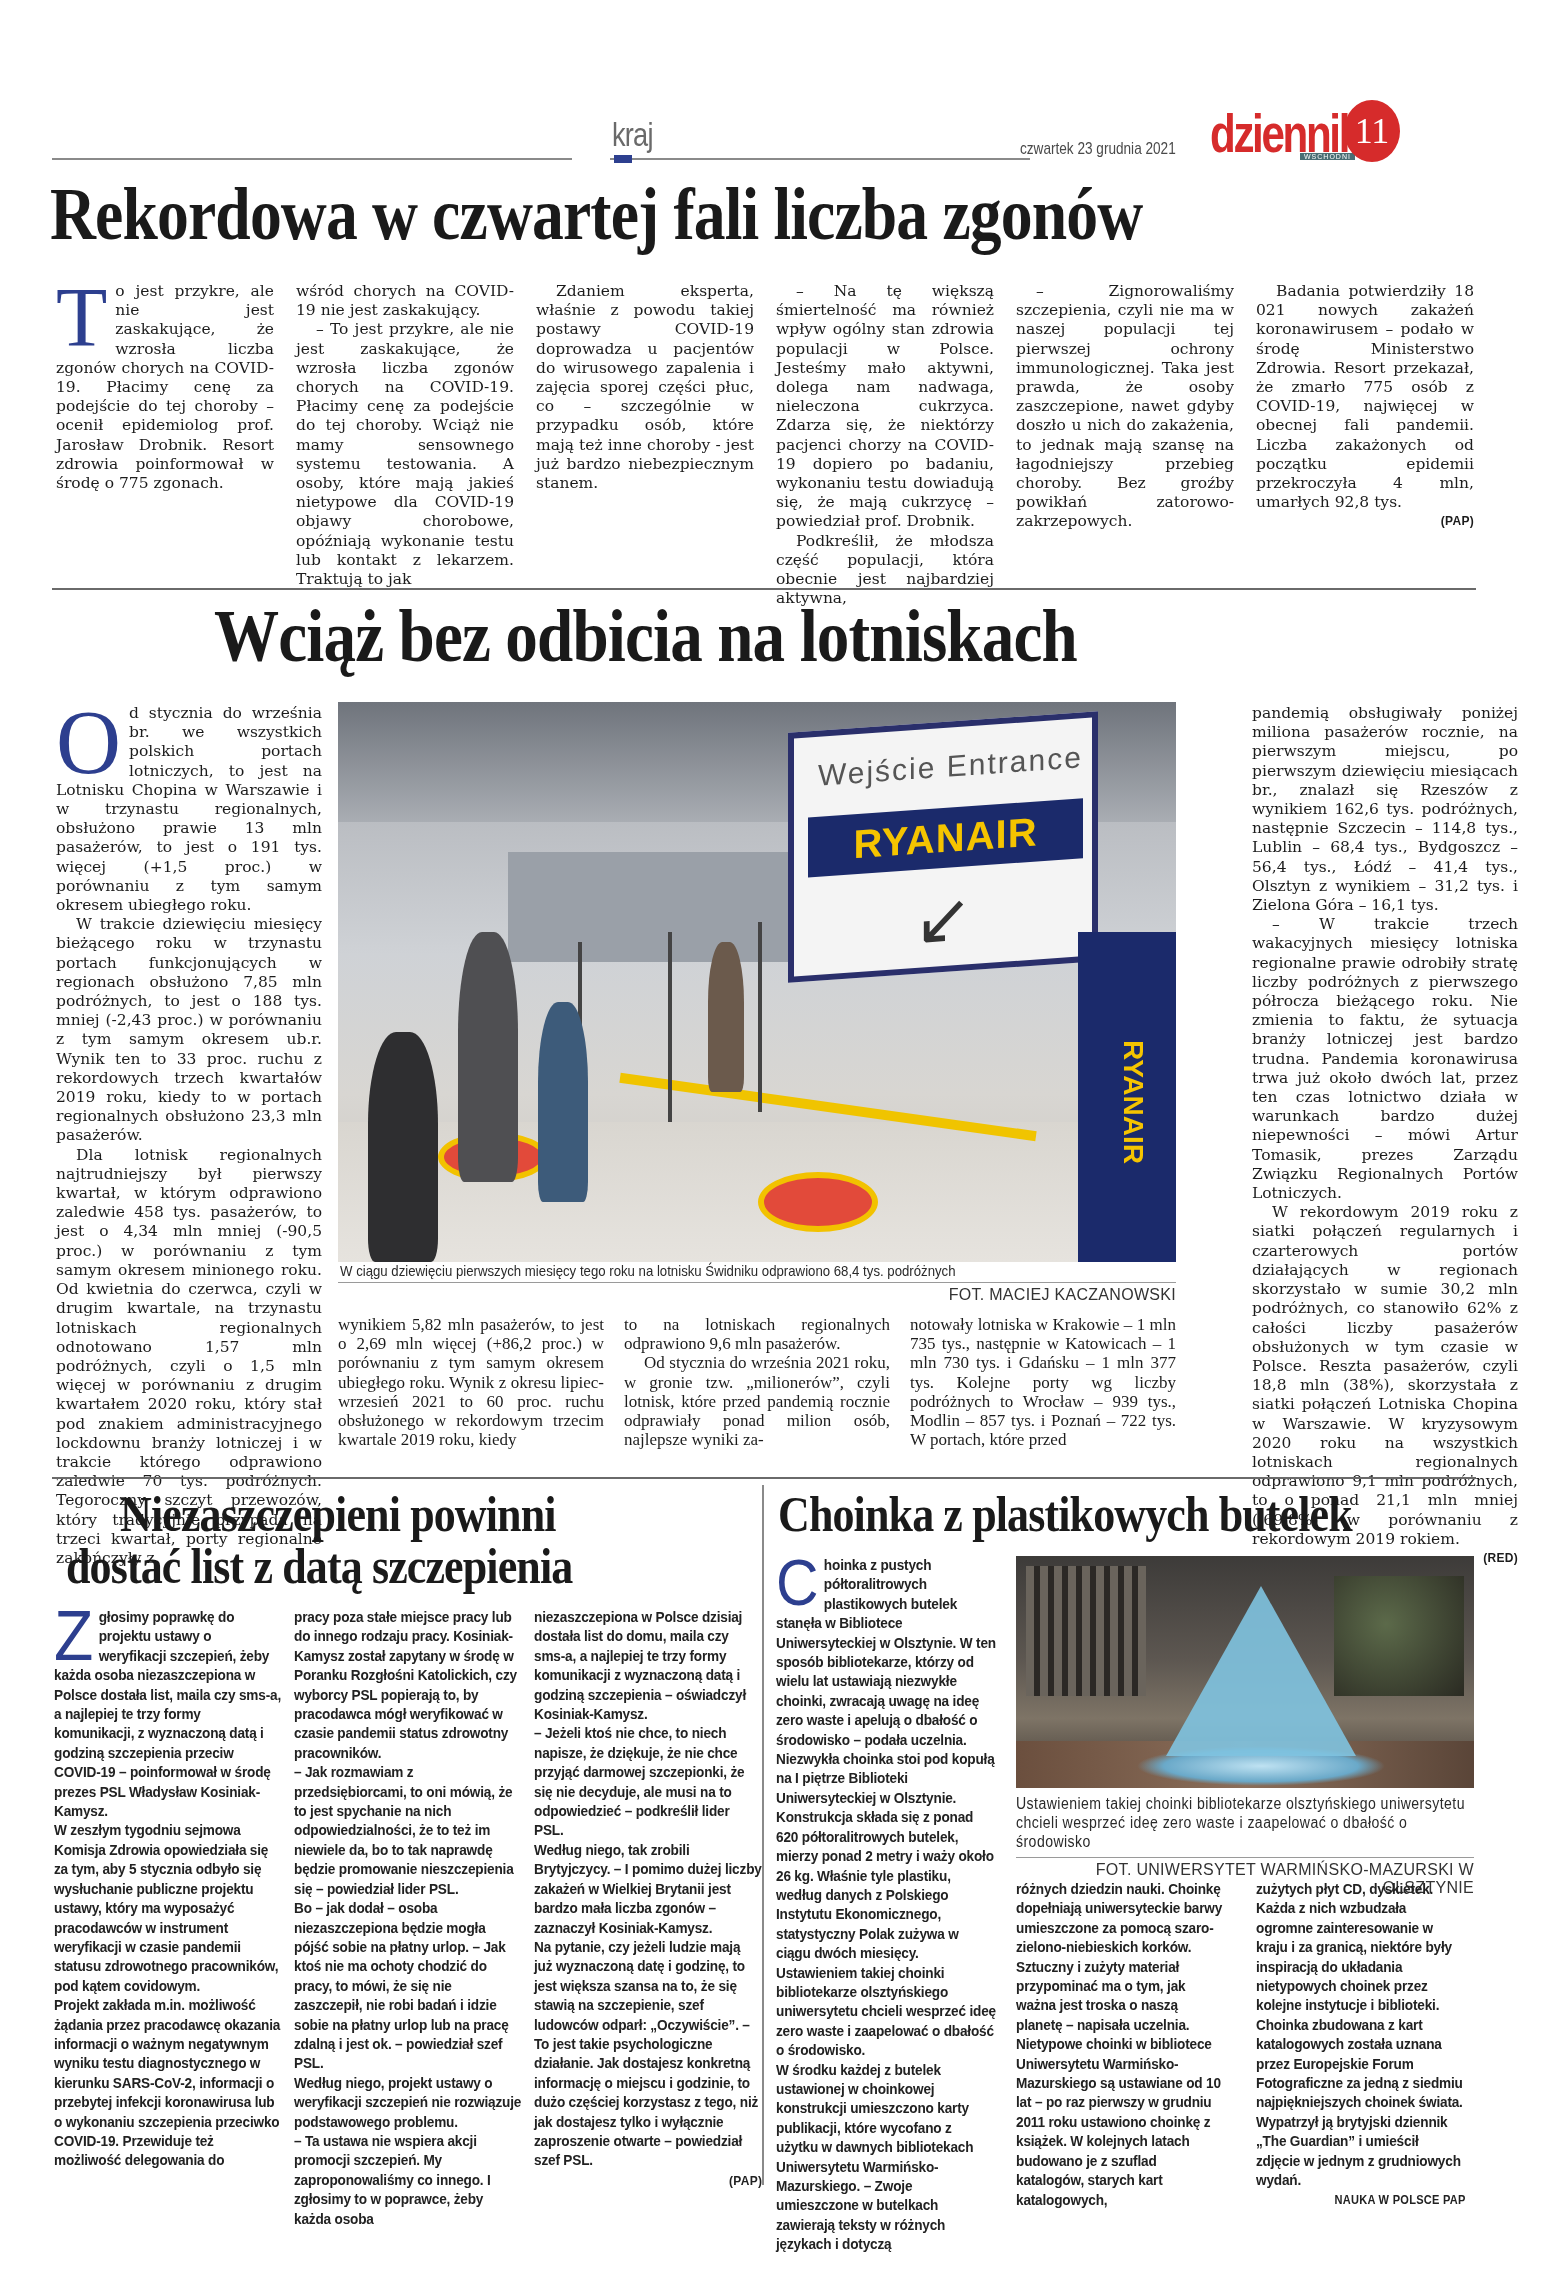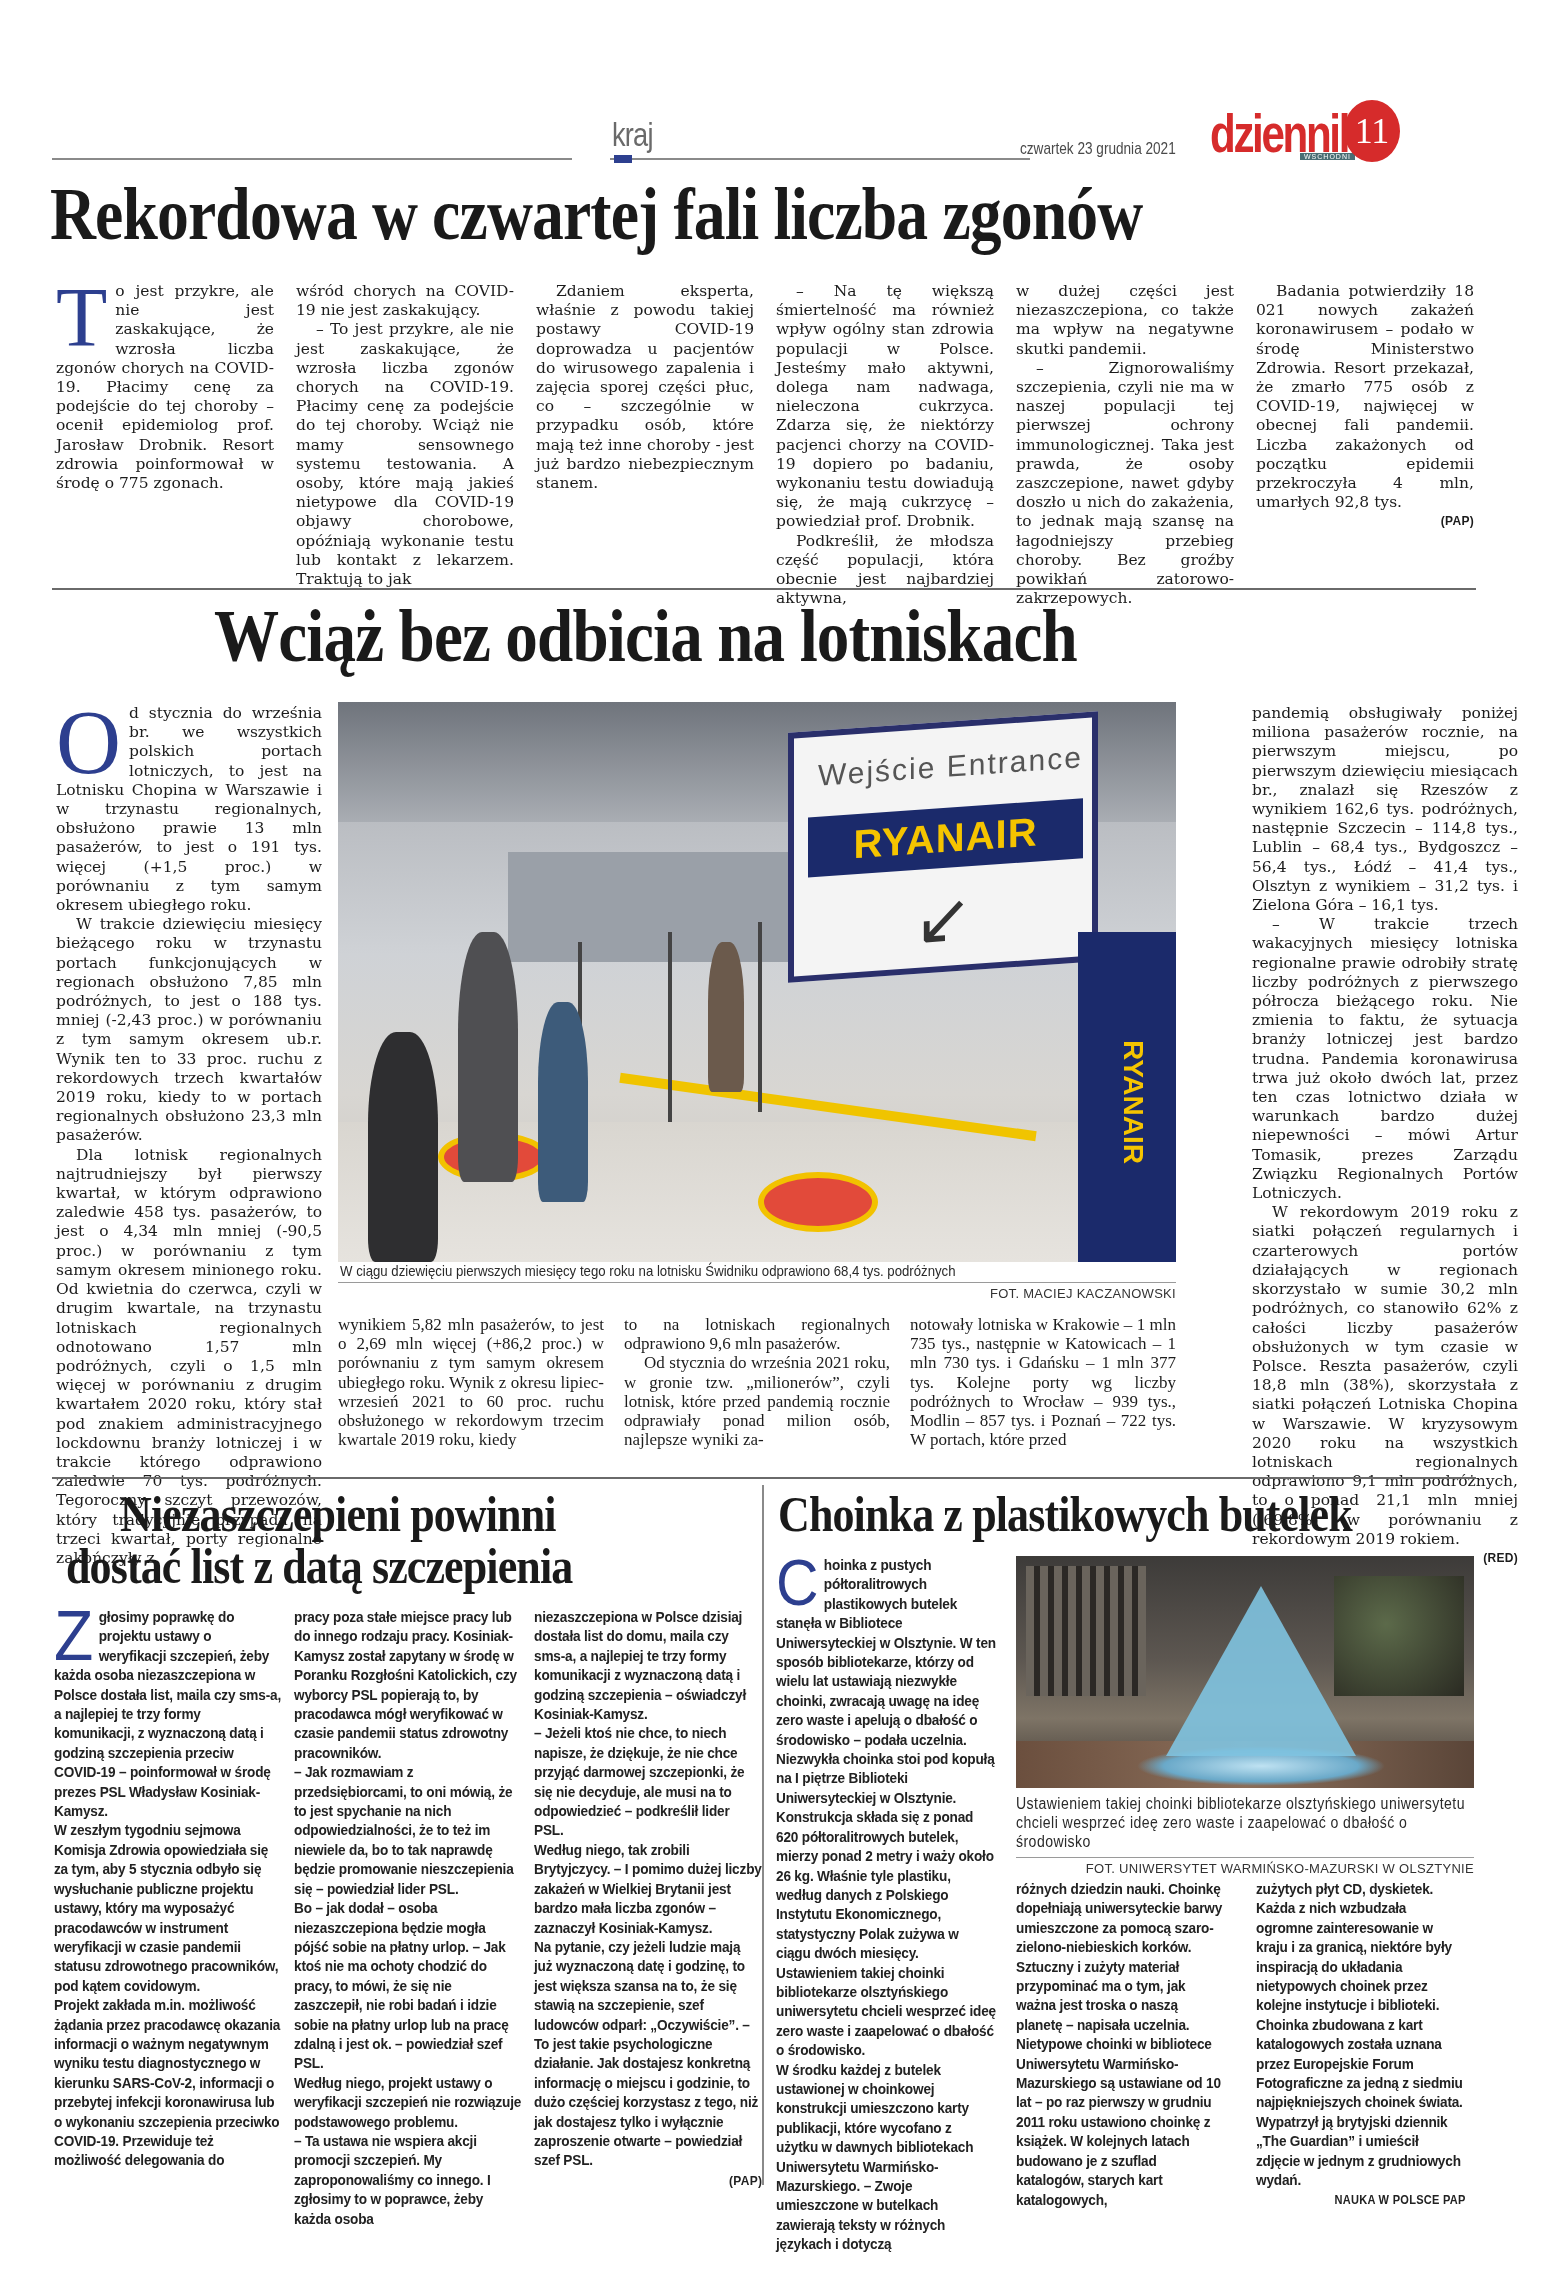--- a/index.html
+++ b/index.html
@@ -40,21 +40,21 @@
   .ap-kiosk { position: absolute; left: 740px; top: 230px; width: 110px; height: 340px; background: #1b2a6b; color: #f5c400; font-family: "Liberation Sans", sans-serif; font-weight: bold; font-size: 28px; writing-mode: vertical-rl; display: flex; align-items: center; justify-content: center; }
   .ap-floor { position: absolute; left: 0; top: 420px; width: 100%; height: 140px; background: linear-gradient(180deg,#d9d6d0,#e6e3de); }
   .ap-line { position: absolute; left: 280px; top: 400px; width: 420px; height: 10px; background: #f0c400; transform: rotate(8deg); }
   .ap-dot1 { position: absolute; left: 420px; top: 470px; width: 120px; height: 60px; border-radius: 50%; background: #e24a3a; border: 6px solid #f2c200; }
   .ap-dot2 { position: absolute; left: 100px; top: 430px; width: 110px; height: 50px; border-radius: 50%; background: #e24a3a; border: 6px solid #f2c200; }
   .ap-person { position: absolute; border-radius: 40% 40% 10% 10%; }
   .ap-counter { position: absolute; top: 150px; height: 110px; background: #9aa0a8; }
   .ap-post { position: absolute; width: 4px; background: #444; }
 
   .caption { position: absolute; font-family: "Liberation Sans", sans-serif; font-size: 15px; color: #2a2a2a; transform: scaleX(0.88); transform-origin: left; white-space: nowrap; }
-  .credit { position: absolute; font-family: "Liberation Sans", sans-serif; font-size: 13px; color: #333; letter-spacing: 0.3px; text-align: right; }
+  .credit { position: absolute; font-family: "Liberation Sans", sans-serif; font-size: 16px; color: #333; letter-spacing: 0.3px; text-align: right; }
 
   
   .photo-tree { position: absolute; left: 1016px; top: 1556px; width: 458px; height: 232px; overflow: hidden;
     background: linear-gradient(180deg,#3d3b39 0%,#5d5751 45%,#7e7466 70%,#3a342f 100%); }
   .tree-shape { position: absolute; left: 150px; top: 30px; width: 0; height: 0; border-left: 95px solid transparent; border-right: 95px solid transparent; border-bottom: 170px solid #7fc3e0; opacity: 0.9; }
   .tree-base { position: absolute; left: 120px; top: 190px; width: 250px; height: 40px; background: radial-gradient(ellipse at center,#bfe2f2 0%,#6aa9c9 55%,transparent 70%); }
   .tree-win { position: absolute; left: 10px; top: 10px; width: 120px; height: 130px; background: repeating-linear-gradient(90deg,#6a645c 0 8px,#2b2825 8px 14px); }
   .tree-win2 { position: absolute; right: 10px; top: 20px; width: 130px; height: 120px; background: radial-gradient(circle at 40% 40%, #5c6a4a, #2a2a22); }
   .tree-floor { position: absolute; left: 0; top: 185px; width: 100%; height: 47px; background: linear-gradient(90deg,#6b4f3e,#8a6e5a,#5a4538); }
 </style>
@@ -82,21 +82,20 @@
   <p>– To jest przykre, ale nie jest zaskakujące, że wzrosła liczba zgonów chorych na COVID-19. Płacimy cenę za podejście do tej choroby. Wciąż nie mamy sensownego systemu testowania. A osoby, które mają jakieś nietypowe dla COVID-19 objawy chorobowe, opóźniają wykonanie testu lub kontakt z lekarzem. Traktują to jak</p>
 </div>
 <div class="col" style="left:536px; top:282px; width:218px;">
   <p>Zdaniem eksperta, właśnie z powodu takiej postawy COVID-19 doprowadza u pacjentów do wirusowego zapalenia i zajęcia sporej części płuc, co – szczególnie w przypadku osób, które mają też inne choroby - jest już bardzo niebezpiecznym stanem.</p>
 </div>
 <div class="col" style="left:776px; top:282px; width:218px;">
   <p>– Na tę większą śmiertelność ma również wpływ ogólny stan zdrowia populacji w Polsce. Jesteśmy mało aktywni, dolega nam nadwaga, nieleczona cukrzyca. Zdarza się, że niektórzy pacjenci chorzy na COVID-19 dopiero po badaniu, wykonaniu testu dowiadują się, że mają cukrzycę – powiedział prof. Drobnik.</p>
   <p>Podkreślił, że młodsza część populacji, która obecnie jest najbardziej aktywna,</p>
 </div>
 <div class="col" style="left:1016px; top:282px; width:218px;">
-  <p class="noindent">w dużej części jest niezaszczepiona, co także ma wpływ na negatywne skutki pandemii.</p>
   <p>– Zignorowaliśmy szczepienia, czyli nie ma w naszej populacji tej pierwszej ochrony immunologicznej. Taka jest prawda, że osoby zaszczepione, nawet gdyby doszło u nich do zakażenia, to jednak mają szansę na łagodniejszy przebieg choroby. Bez groźby powikłań zatorowo-zakrzepowych.</p>
 </div>
 <div class="col" style="left:1256px; top:282px; width:218px;">
   <p>Badania potwierdziły 18 021 nowych zakażeń koronawirusem – podało w środę Ministerstwo Zdrowia. Resort przekazał, że zmarło 775 osób z COVID-19, najwięcej w obecnej fali pandemii. Liczba zakażonych od początku epidemii przekroczyła 4 mln, umarłych 92,8 tys.</p>
   <div class="sig">(PAP)</div>
 </div>
 
 <div class="hrule" style="left:52px; top:588px; width:1424px;"></div>
 
 <h1 class="h1" style="left:214px; top:594px; font-size:74px; transform:scaleX(0.88); transform-origin:left;">Wciąż bez odbicia na lotniskach</h1>

